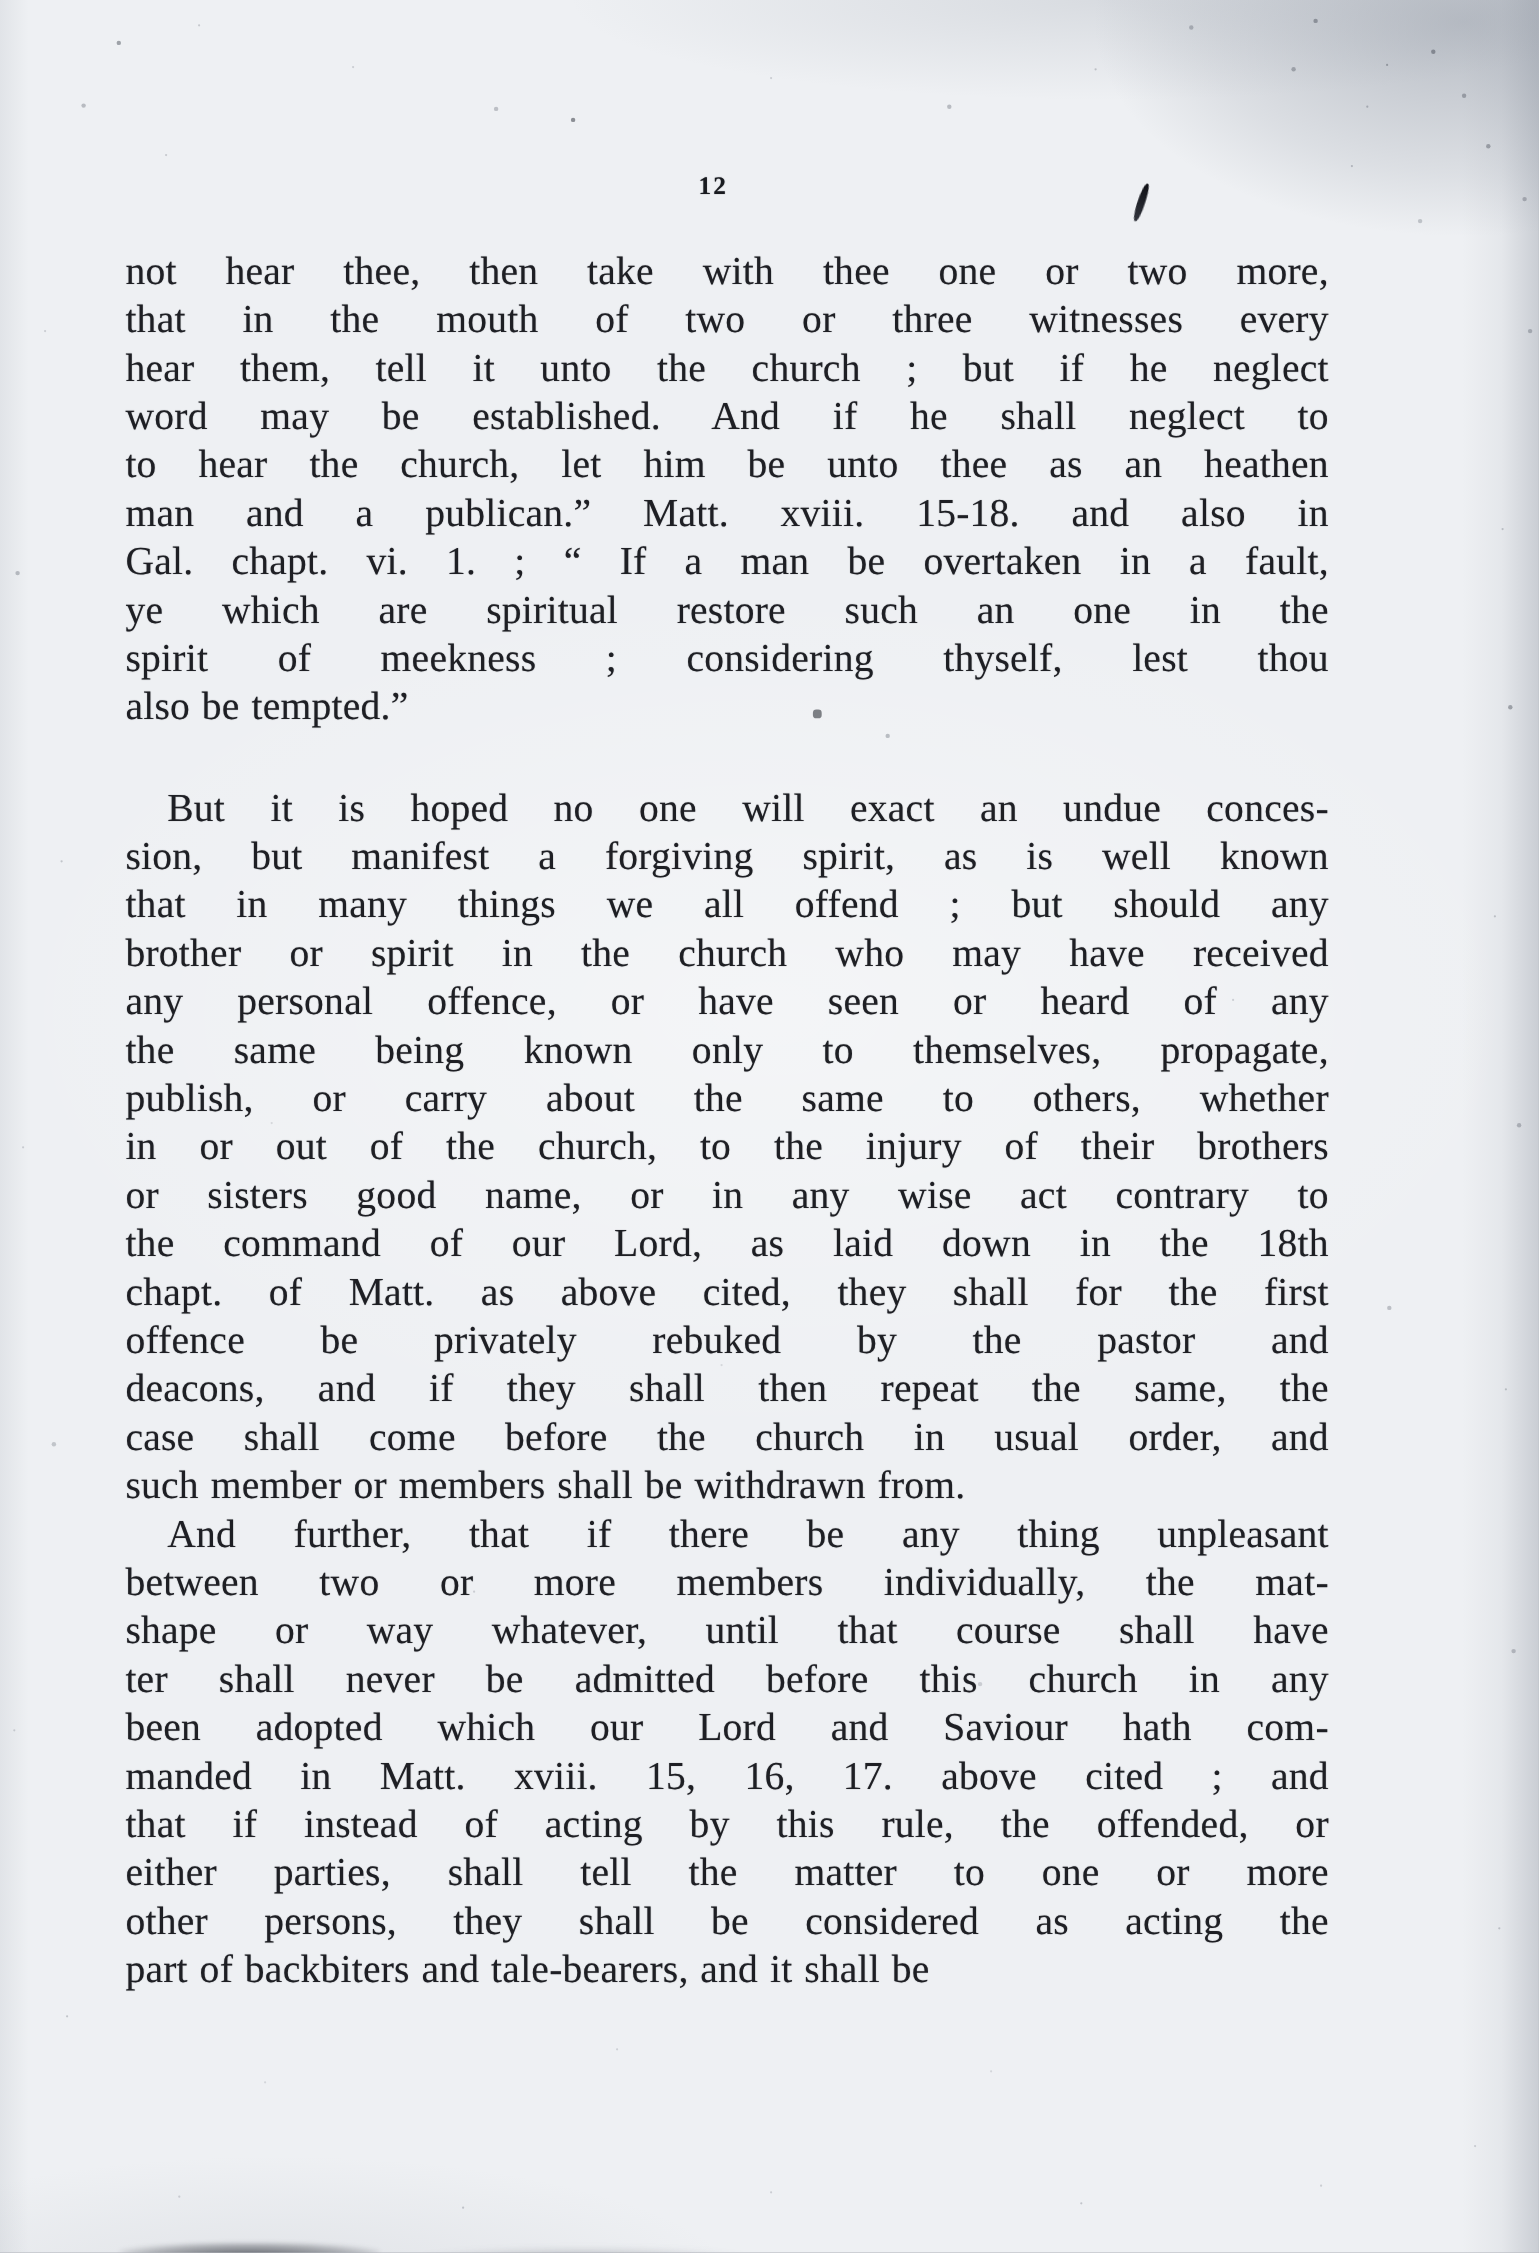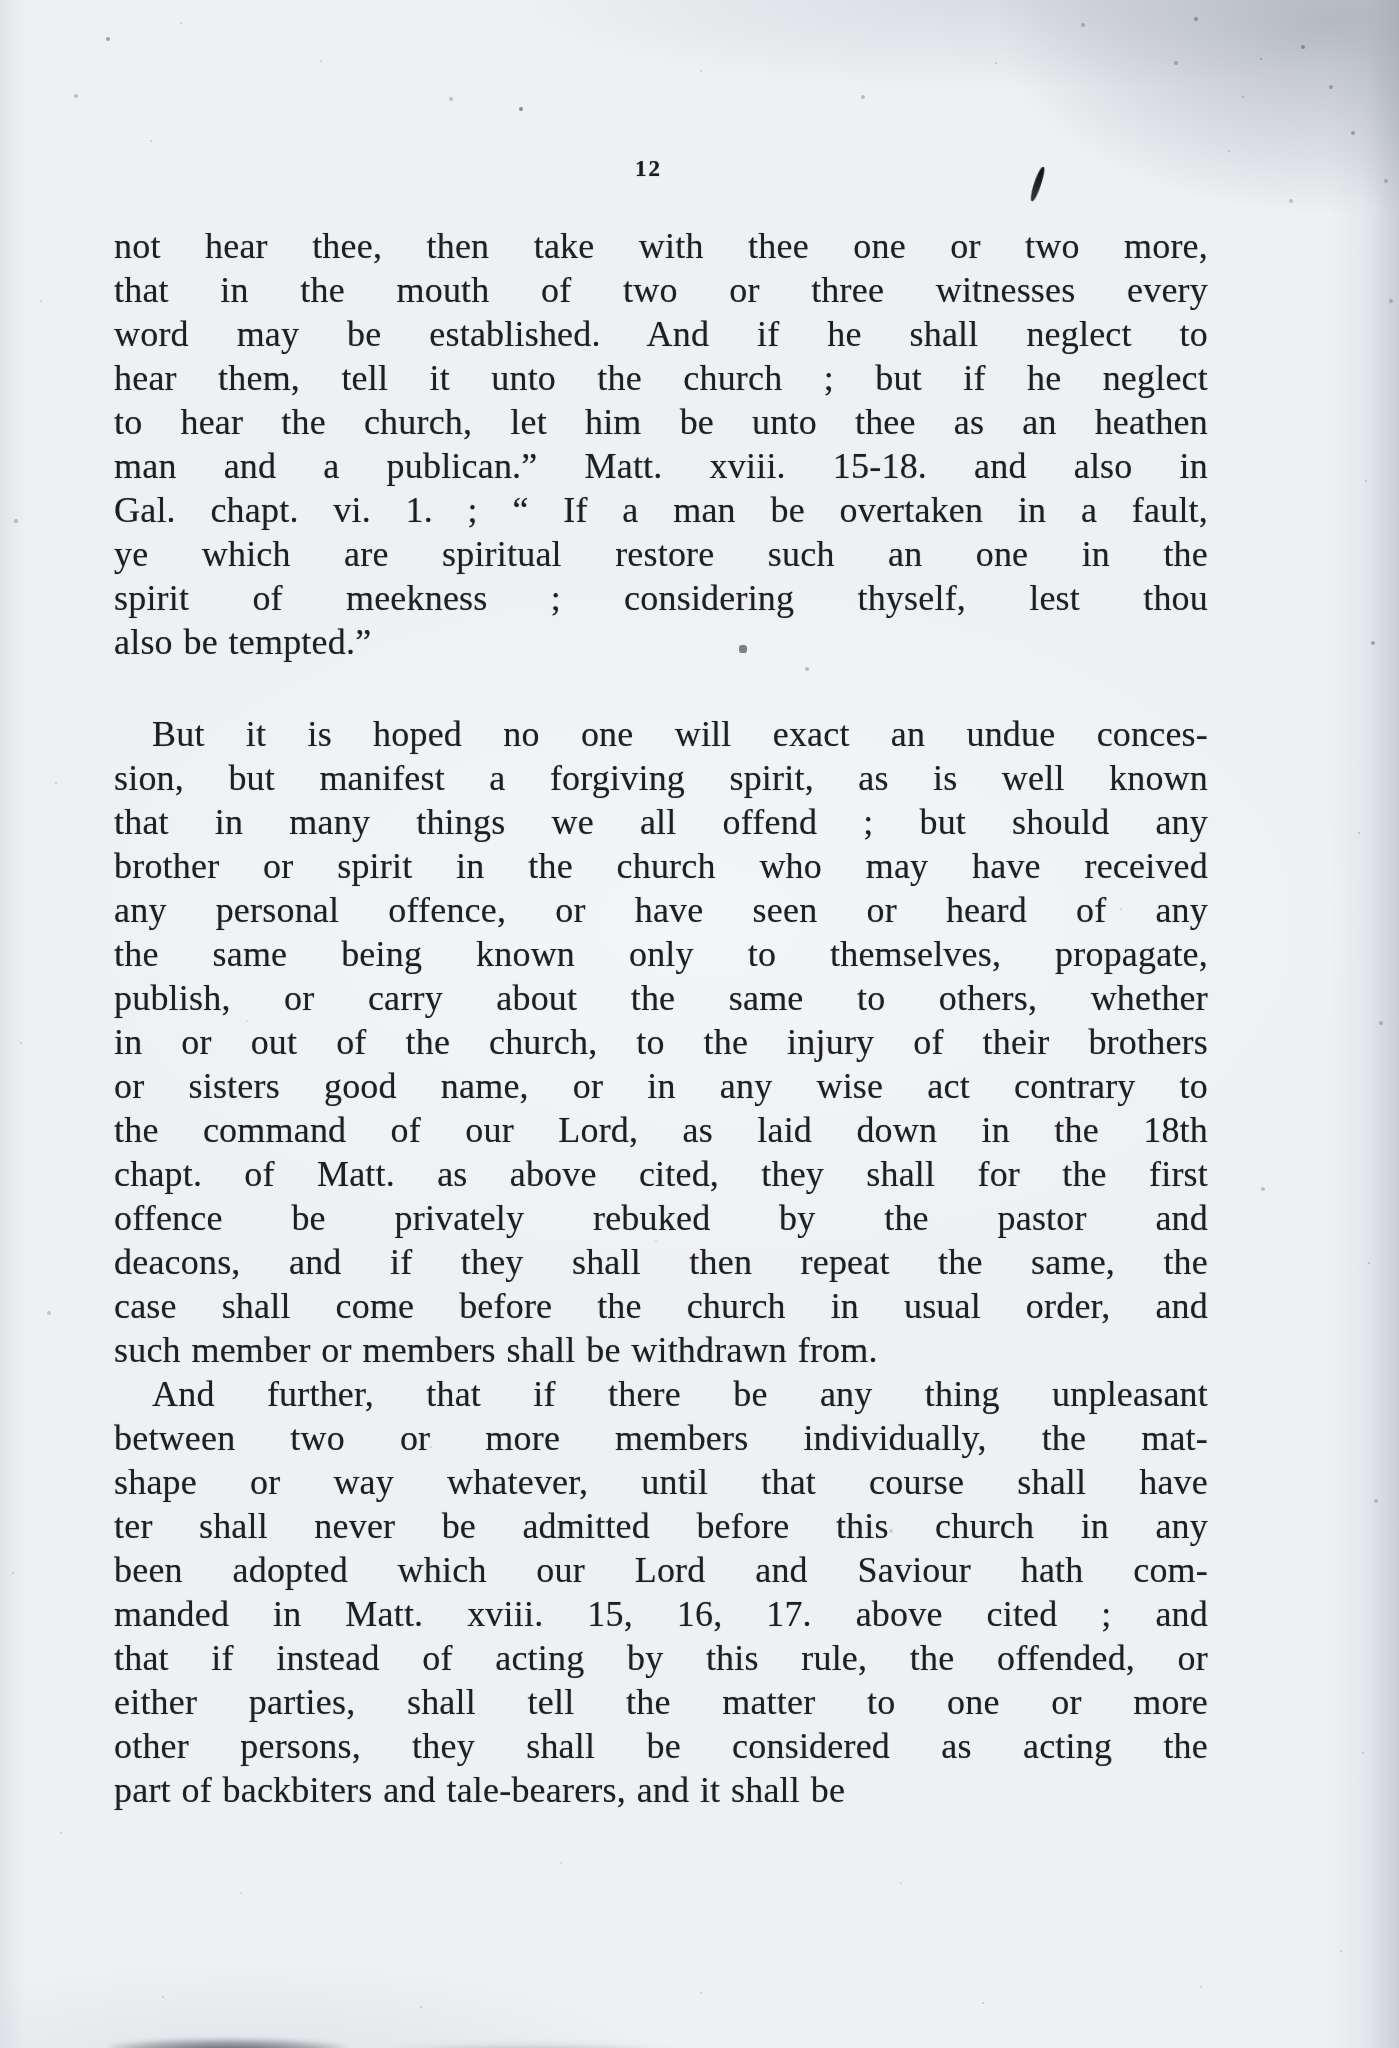--- a/index.html
+++ b/index.html
@@ -94,22 +94,22 @@
   <div class="speck-layer"></div>
 
   <div class="page-number">12</div>
 
   <div class="pen-mark"></div>
 
   <div class="text-block">
     <div class="para">
         <div class="tline">not hear thee, then take with thee one or two more,</div>
         <div class="tline">that in the mouth of two or three witnesses every</div>
+        <div class="tline">hear them, tell it unto the church ; but if he neglect</div>
         <div class="tline">word may be established.  And if he shall neglect to</div>
-        <div class="tline">hear them, tell it unto the church ; but if he neglect</div>
         <div class="tline">to hear the church, let him be unto thee as an heathen</div>
         <div class="tline">man and a publican.”  Matt. xviii. 15-18. and also in</div>
         <div class="tline">Gal. chapt. vi. 1. ; “ If a man be overtaken in a fault,</div>
         <div class="tline">ye which are spiritual restore such an one in the</div>
         <div class="tline">spirit of meekness ; considering thyself, lest thou</div>
         <div class="tline tline-last">also be tempted.”</div>
       </div>
     <div class="para para-gap para-indent">
         <div class="tline">But it is hoped no one will exact an undue conces-</div>
         <div class="tline">sion, but manifest a forgiving spirit, as is well known</div>

